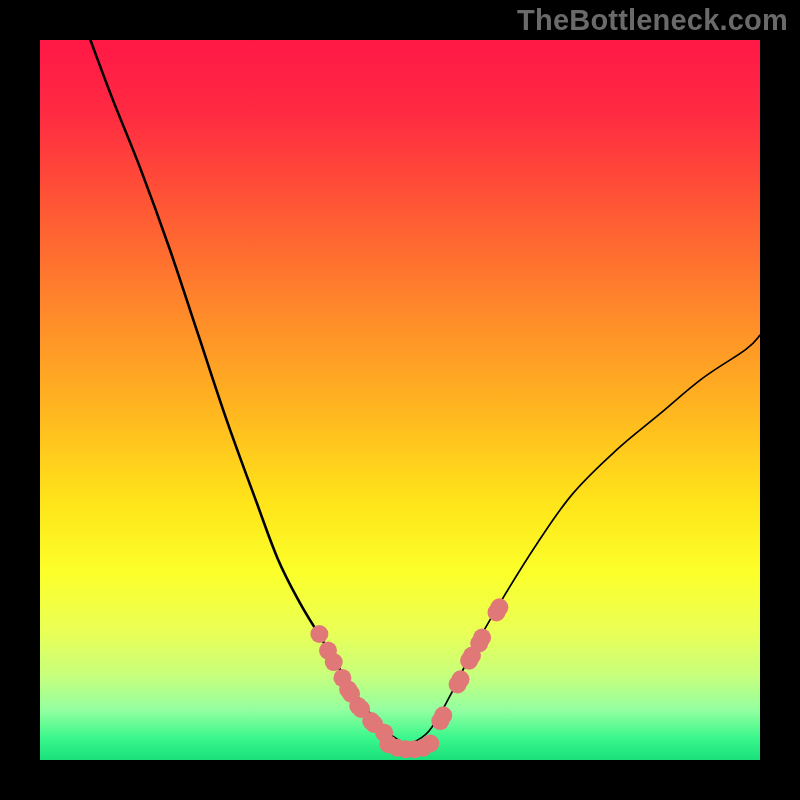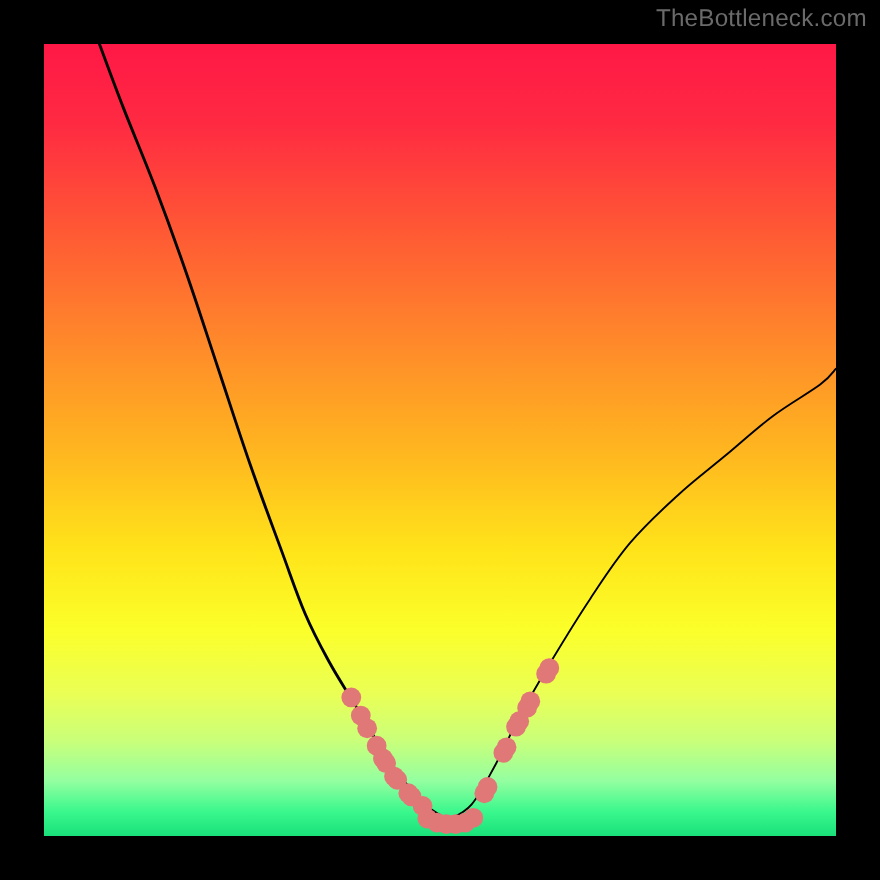--- a/index.html
+++ b/index.html
@@ -44,23 +44,23 @@
       #94ffa0 93%,
       #39f78c 97%,
       #19e07a 100%
     );
   }
   .watermark {
     position: absolute;
     top: 4px;
     right: 12px;
     color: #6a6a6a;
-    font-size: 22px;
+    font-size: 29px;
     letter-spacing: 0.2px;
-    font-weight: 400;
+    font-weight: 700;
     user-select: none;
   }
   svg.plot {
     position: absolute;
     inset: 0;
     width: 720px;
     height: 720px;
   }
 </style>
 </head>

